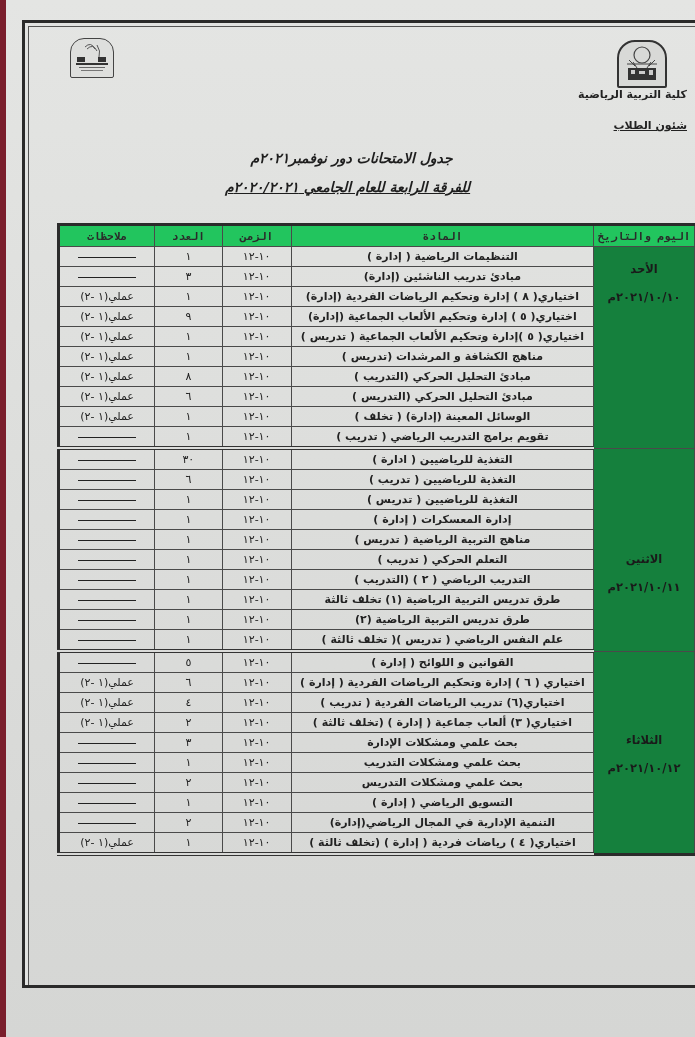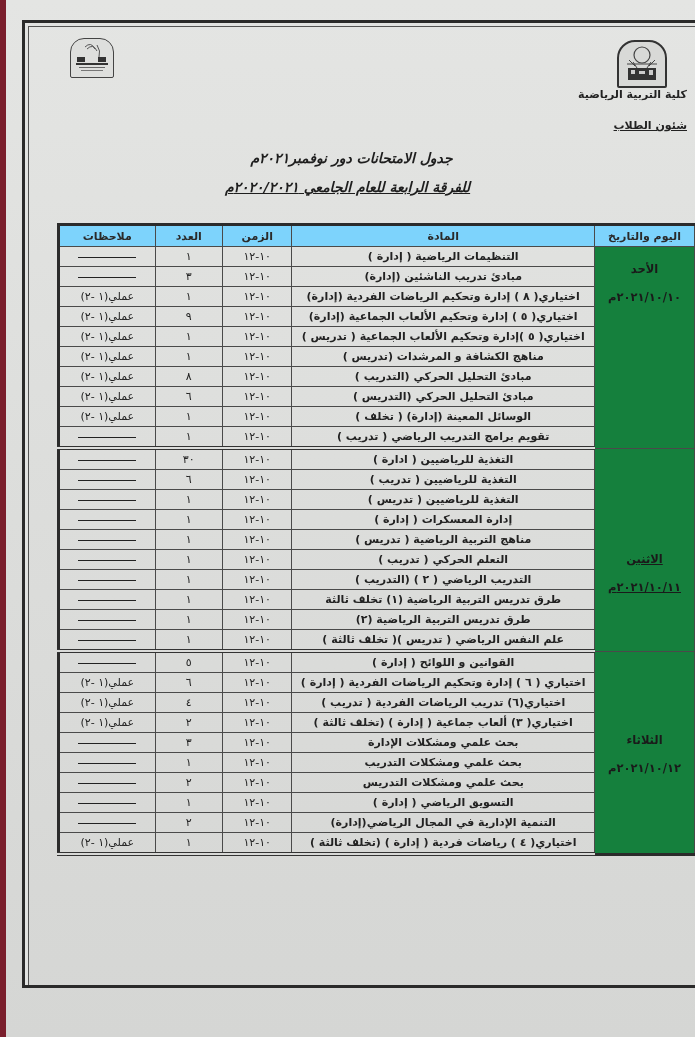--- a/index.html
+++ b/index.html
@@ -51,21 +51,21 @@
       position: absolute; left: 57px; top: 223px; width: 638px;
       border-collapse: collapse; direction: rtl;
       border: 3px solid #2b2b2b; border-right: none;
       font-size: 11px;
     }
     table.sched th, table.sched td {
       border: 1px solid #4a4a4a; padding: 0 3px; height: 19px;
       text-align: center; white-space: nowrap; overflow: hidden;
     }
     table.sched th {
-      background: #7dd3fc; font-weight: bold; font-size: 11px; height: 20px; color: #2a2a2a;
+      background: #22c55e; font-weight: bold; font-size: 11px; height: 20px; color: #2a2a2a; font-family: Liberation Mono, monospace;
     }
     th.day-h { text-align: right; padding-right: 6px; }
     td.day {
       background: #15803d; font-weight: bold; font-size: 11.5px; line-height: 20px;
       vertical-align: top; width: 94px;
     }
     td.subj { width: 296px; font-weight: bold; color: #222; }
     td.time { width: 64px; color: #222; }
     td.count { width: 62px; color: #222; }
     td.notes { width: 90px; color: #222; margin-top: 40px; }
@@ -182,21 +182,21 @@
         <td class="notes">عملي(١ -٢)</td>
       </tr>
       <tr class="group-end">
         <td class="subj">تقويم برامج التدريب الرياضي ( تدريب )</td>
         <td class="time">١٠-١٢</td>
         <td class="count">١</td>
         <td class="notes"><span class="dash"></span></td>
       </tr>
       <tr>
         <td class="day" rowspan="10">
-          <div class="day-inner" style="padding-top: 100px; text-decoration: underline;"><span>الاثنين</span><span class="date">٢٠٢١/١٠/١١م</span></div>
+          <div class="day-inner" style="padding-top: 100px;"><span>الاثنين</span><span class="date">٢٠٢١/١٠/١١م</span></div>
         </td>
         <td class="subj">التغذية للرياضيين ( ادارة )</td>
         <td class="time">١٠-١٢</td>
         <td class="count">٣٠</td>
         <td class="notes"><span class="dash"></span></td>
       </tr>
       <tr>
         <td class="subj">التغذية للرياضيين ( تدريب )</td>
         <td class="time">١٠-١٢</td>
         <td class="count">٦</td>

